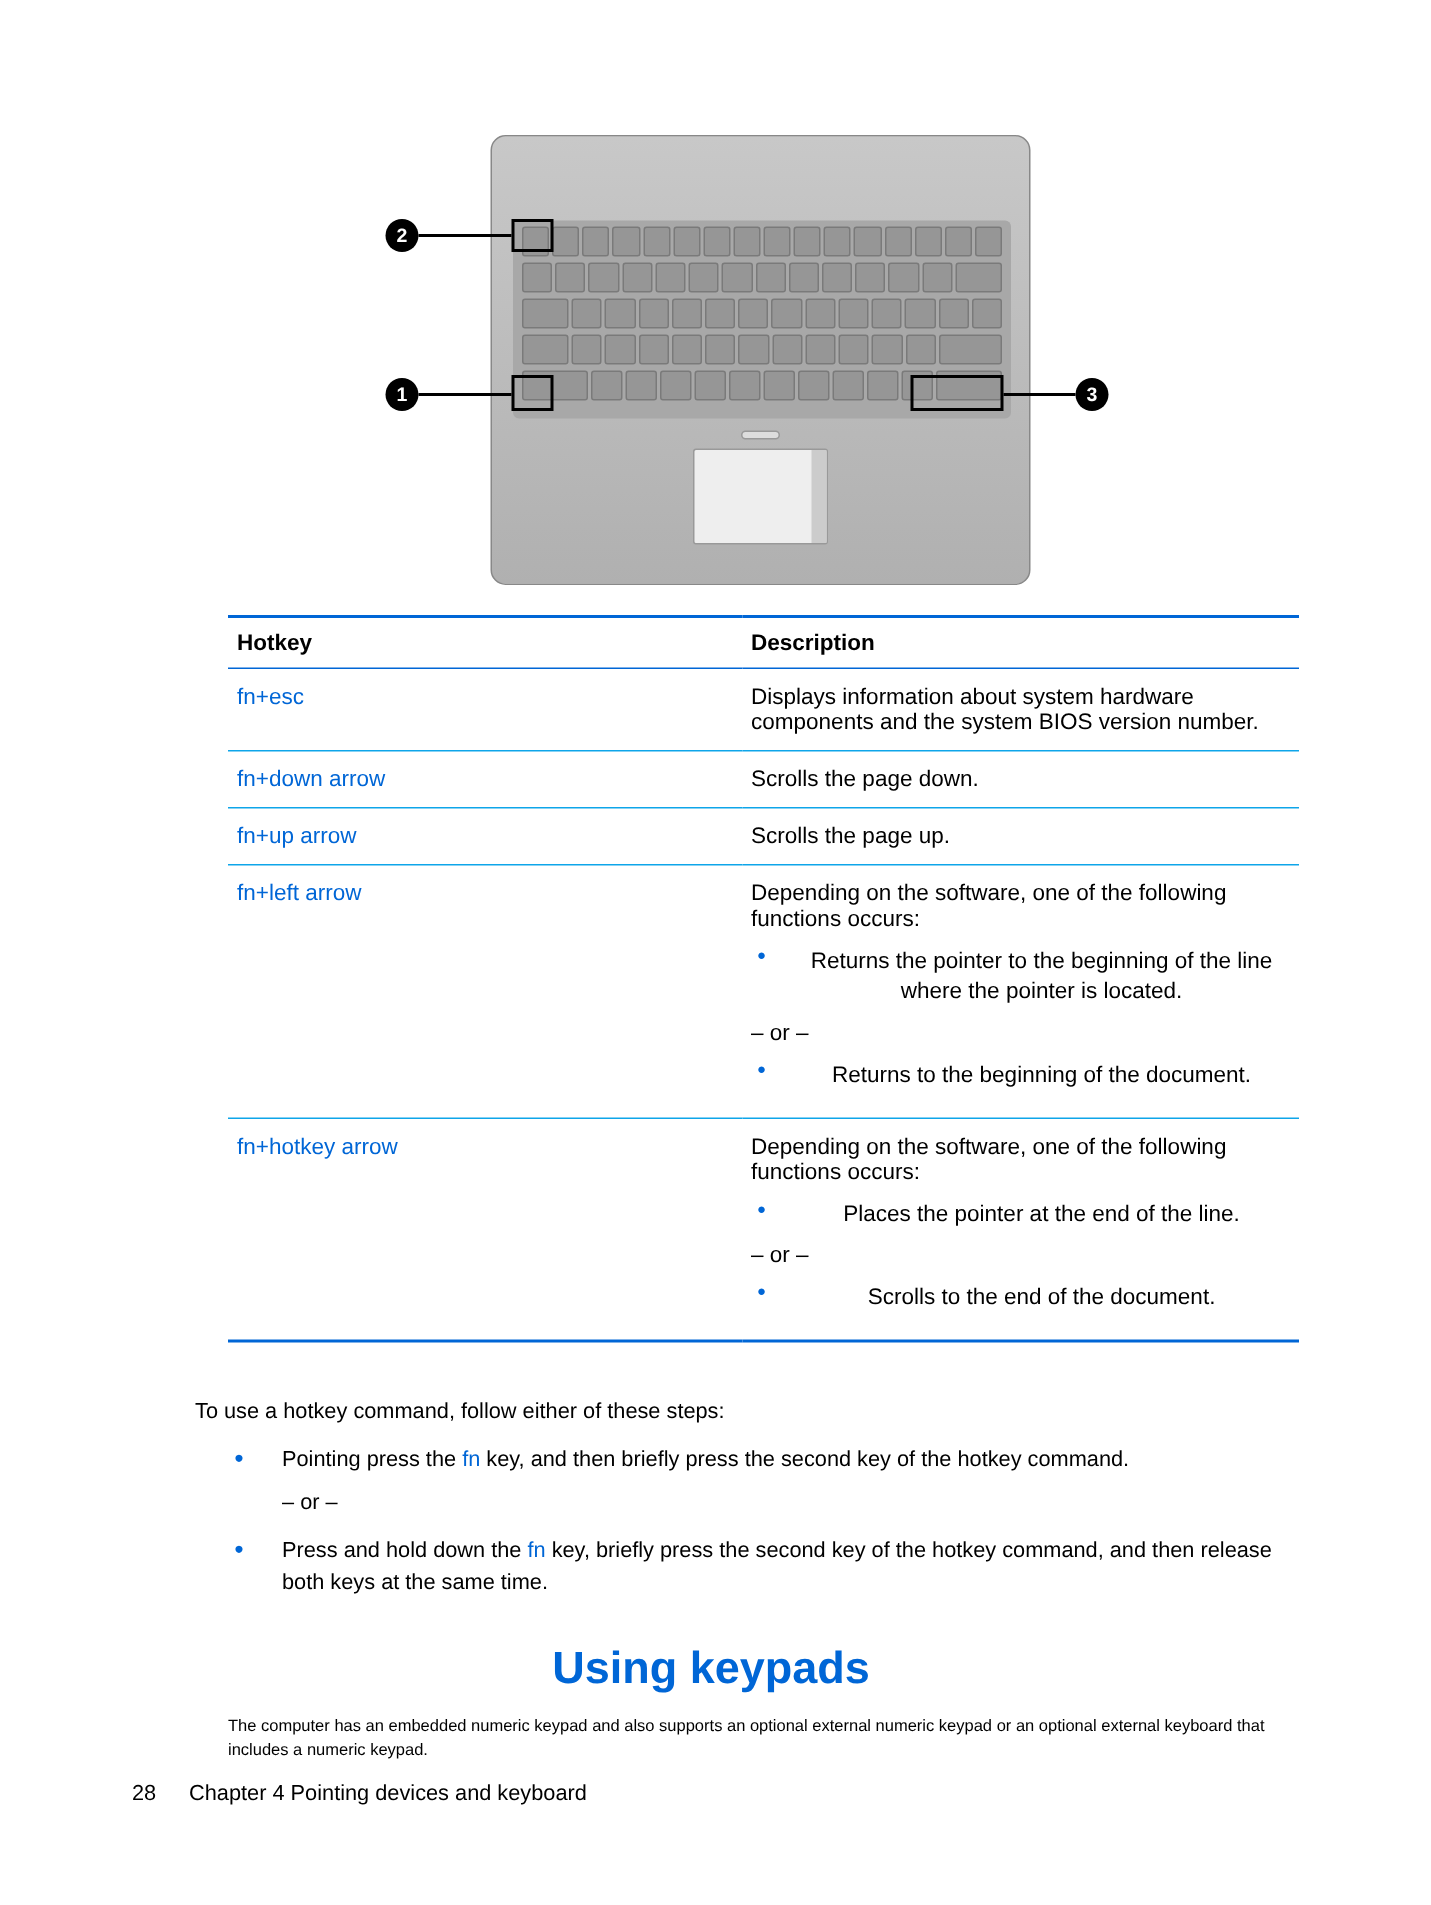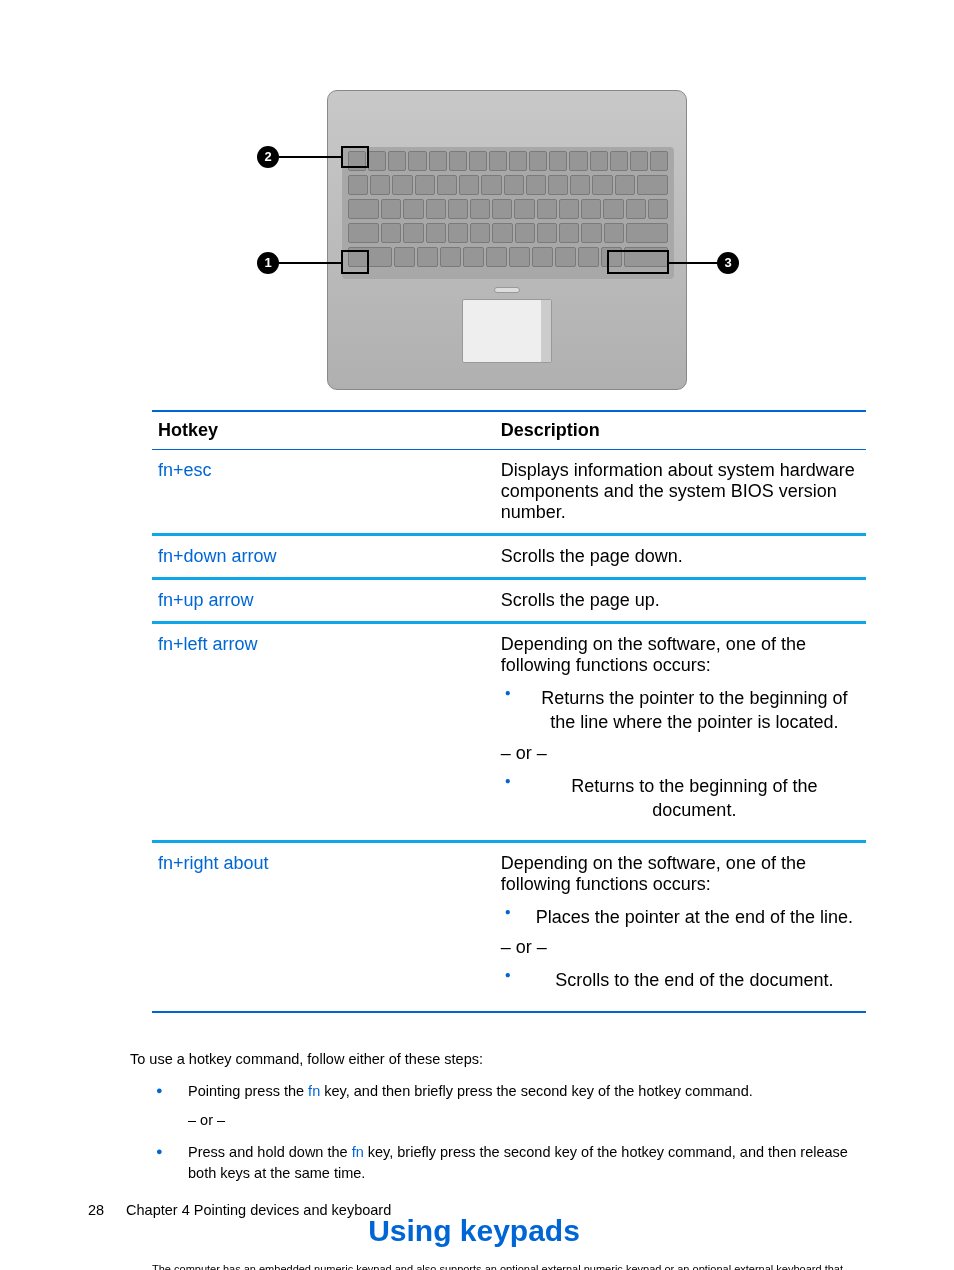--- a/index.html
+++ b/index.html
@@ -51,44 +51,44 @@
   .badge{position:absolute;width:22px;height:22px;border-radius:50%;background:#000;color:#fff;font-weight:bold;font-size:13px;text-align:center;line-height:22px;}
   .bline{position:absolute;background:#000;height:2px;}
   .b1{left:0;top:162px}.b1l{left:22px;top:172px;width:62px}
   .b2{left:0;top:56px}.b2l{left:22px;top:66px;width:62px}
   .b3{left:460px;top:162px}.b3l{left:412px;top:172px;width:48px}
 
   table.hotkeys {
     width: 714px;
     margin-left: 64px;
     border-collapse: collapse;
-    font-size: 18px;
+    font-size: 15px;
   }
   table.hotkeys thead tr { border-top: 2.5px solid #0066d6; border-bottom:1px solid #0066d6; }
   table.hotkeys th { text-align:left; font-weight:bold; padding:8px 6px; }
-  table.hotkeys td { padding:10px 6px; vertical-align:top; border-bottom:3px solid #0ea5e9; }
+  table.hotkeys td { padding:10px 6px; vertical-align:top; border-bottom:1px solid #0ea5e9; }
   table.hotkeys tbody tr:last-child td { border-bottom:2.5px solid #0066d6; }
   .th-hotkey{width:48%;}
   .hk-link{color:#0066d6;}
   ul.blue{list-style:none;margin-top:10px;}
   ul.blue li{position:relative;padding-left:28px;margin-bottom:8px;line-height:1.35;text-align:center;}
   ul.blue li::before{content:"\25CF";color:#0066d6;position:absolute;left:4px;top:0;font-size:10px;}
   .or{margin:8px 0 8px 0;}
 
   .body-para{margin: 38px 0 14px 42px; font-size:14.5px;}
   ul.body-blue{list-style:none;margin-left:64px;font-size:14.5px;}
   ul.body-blue > li{position:relative;padding-left:36px;margin-bottom:10px;line-height:1.45;}
   ul.body-blue > li::before{content:"\25CF";color:#0066d6;position:absolute;left:4px;top:2px;font-size:11px;}
   .sub-or{margin:10px 0 14px 100px;font-size:14.5px;}
   .fn-inline{color:#0066d6;margin-top:32px;}
 
   h1.section{color:#0066d6;font-size:30px;font-weight:bold;margin:30px 0 14px -6px;text-align:center;}
   .section-para{margin-left:64px;font-size:11px;line-height:1.45;}
 
-  .footer{position:absolute;left:88px;bottom:52px;font-size:14.5px;}
+  .footer{position:absolute;left:88px;bottom:66px;font-size:14.5px;}
   .footer .pg{display:inline-block;width:34px;}
 </style>
 </head>
 <body>
 
 <div class="laptop-diagram">
   <div class="laptop-body">
     <div class="kb-area">
       <div class="kb-row r1">
           <div class="key"></div>
@@ -211,21 +211,21 @@
         <ul class="blue">
           <li>Returns the pointer to the beginning of the line where the pointer is located.</li>
         </ul>
         <div class="or">– or –</div>
         <ul class="blue">
           <li>Returns to the beginning of the document.</li>
         </ul>
       </td>
     </tr>
     <tr>
-      <td><span class="hk-link">fn+right about</span></td>
+      <td><span class="hk-link">fn+hotkey arrow</span></td>
       <td>
         <span>Depending on the software, one of the following functions occurs:</span>
         <ul class="blue">
           <li>Places the pointer at the end of the line.</li>
         </ul>
         <div class="or">– or –</div>
         <ul class="blue">
           <li>Scrolls to the end of the document.</li>
         </ul>
       </td>

